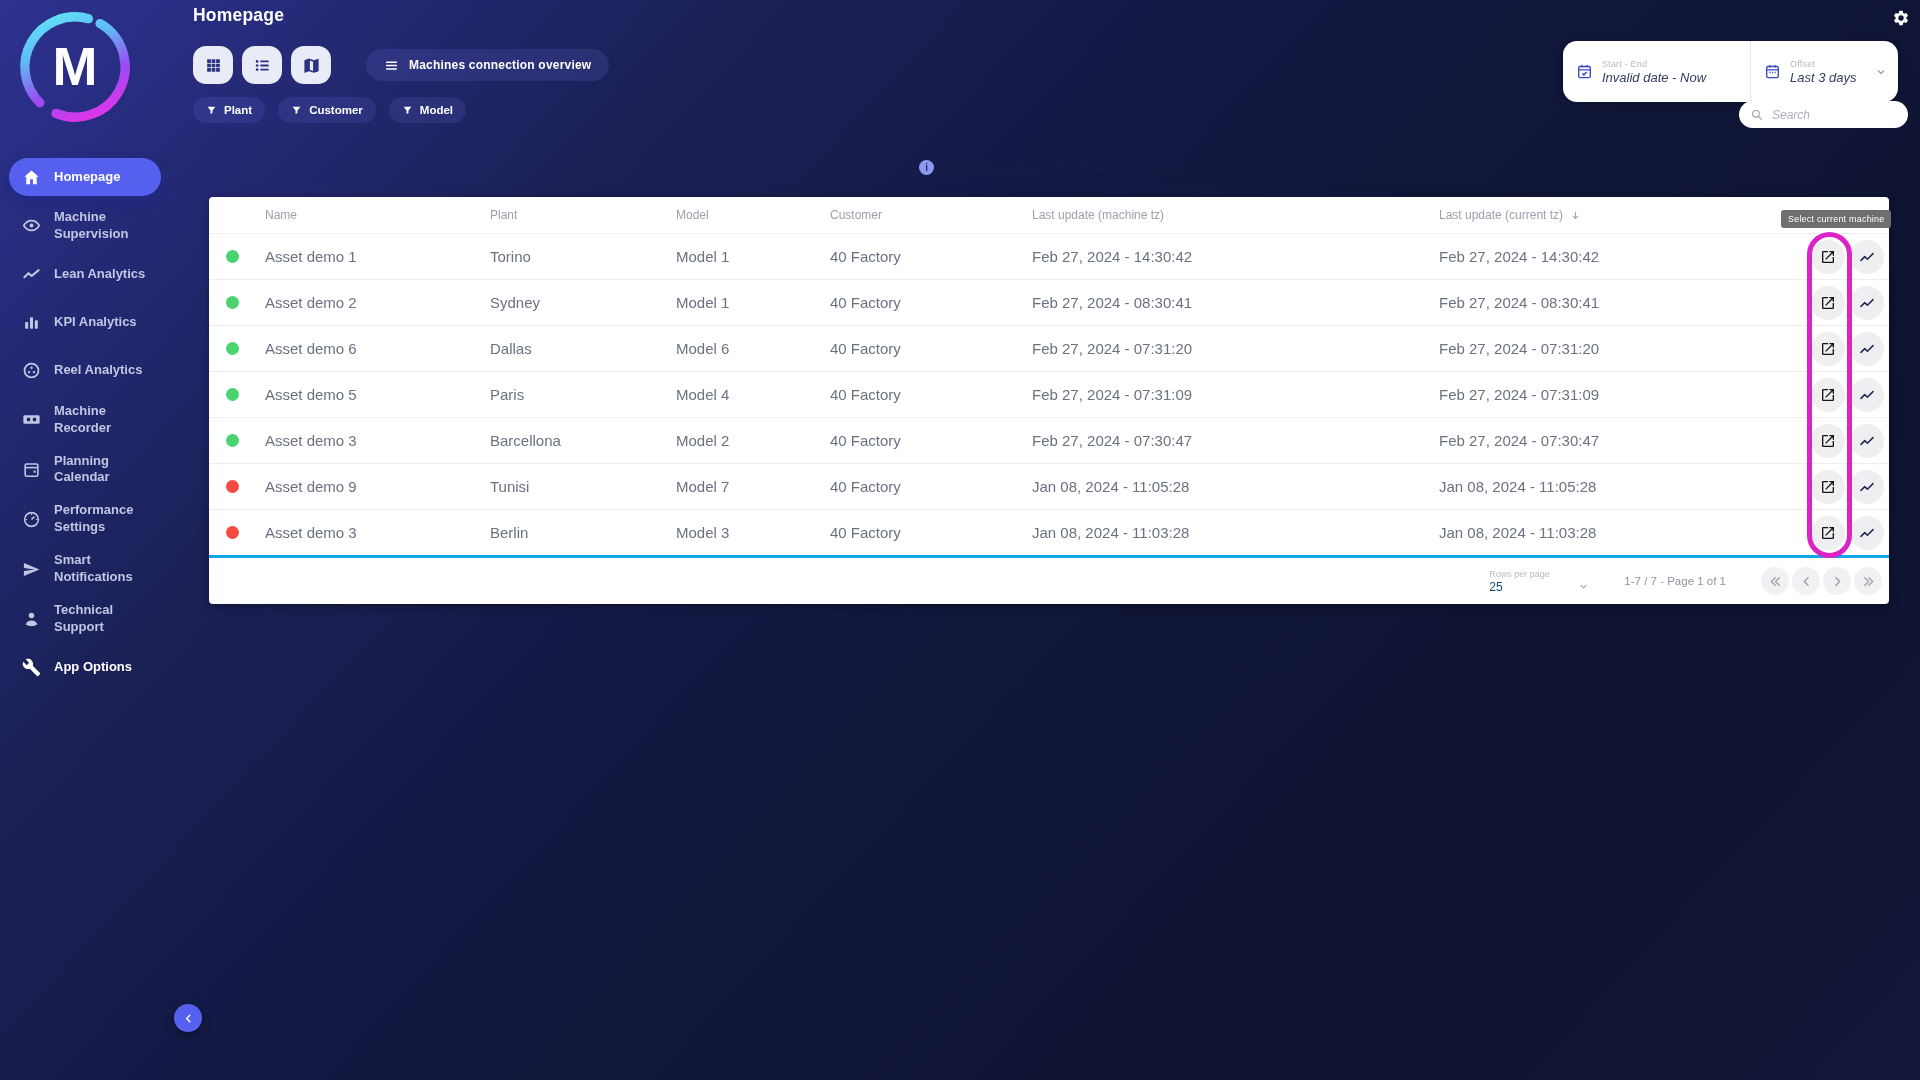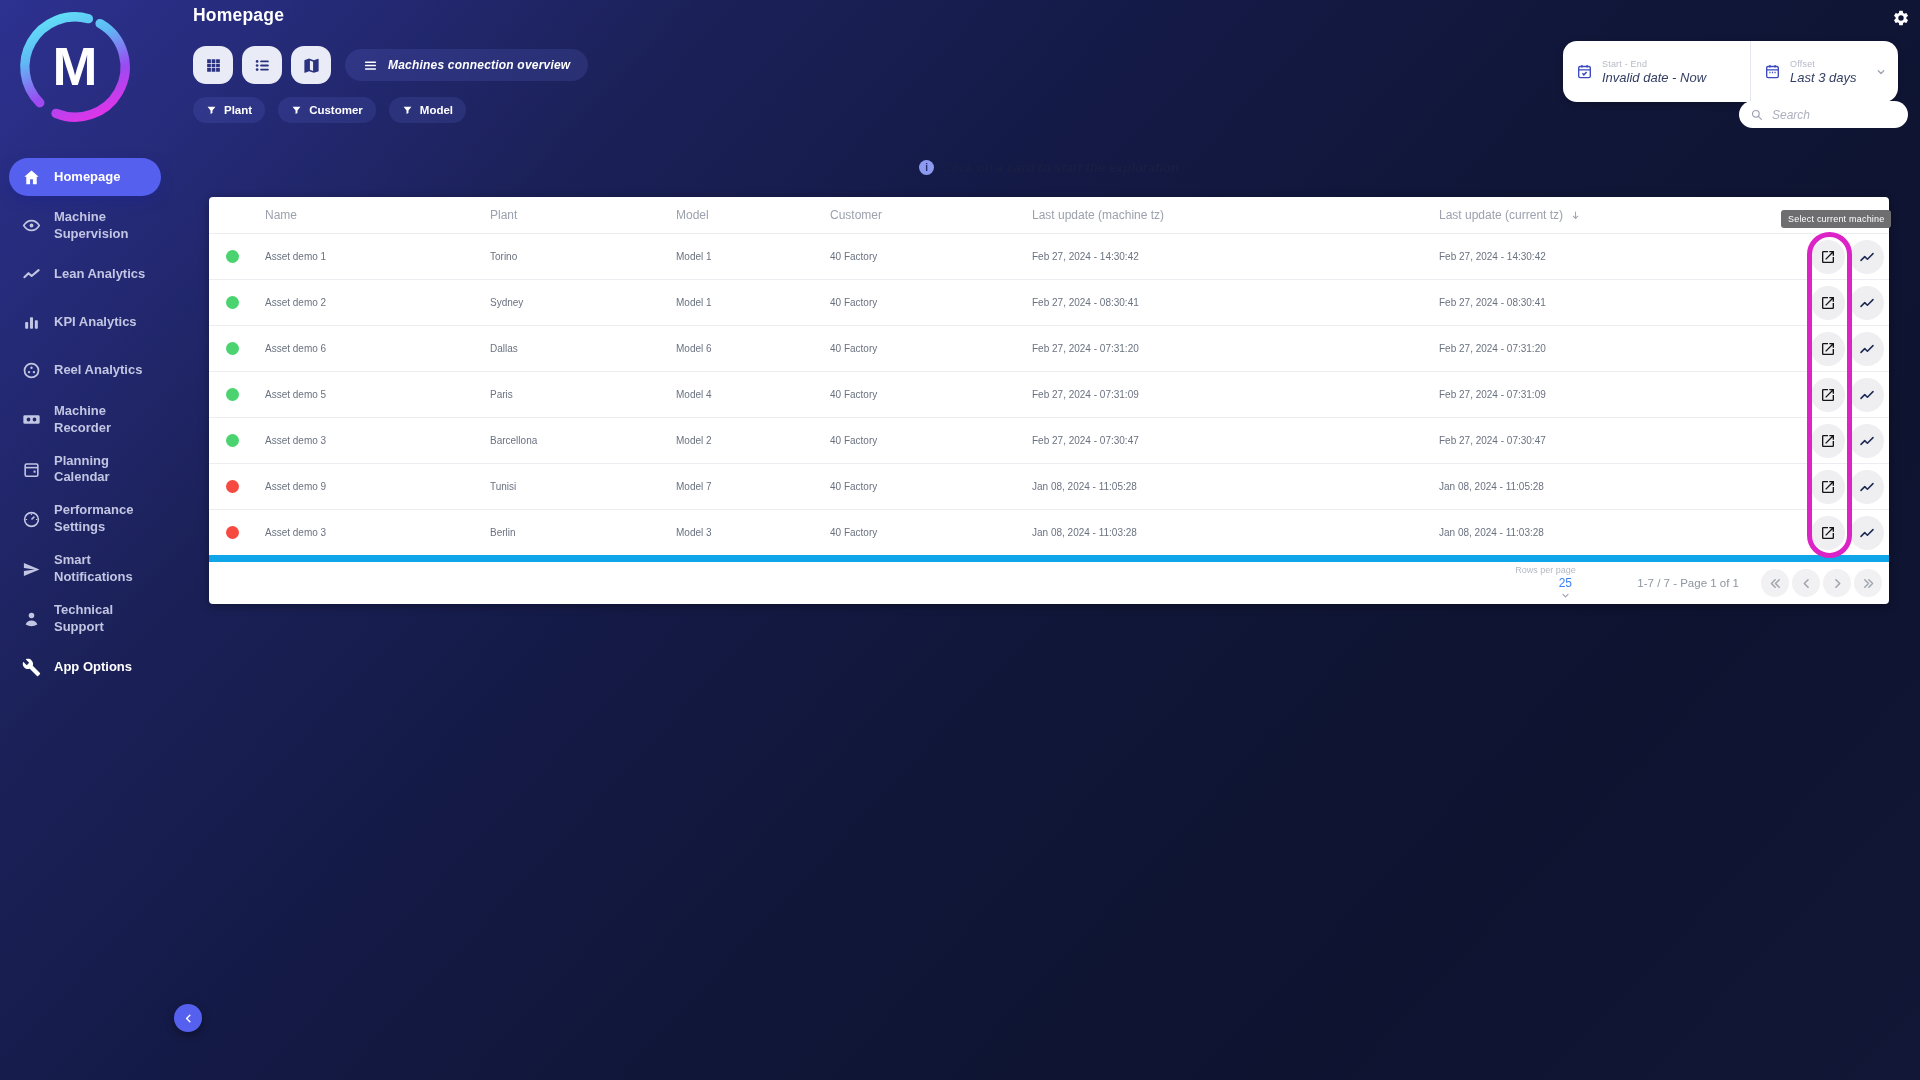--- a/index.html
+++ b/index.html
@@ -35,23 +35,23 @@
   .page-title { position: absolute; left: 193px; top: 5px; margin: 0; font-size: 17.5px; font-weight: 700;
     color: #fff; letter-spacing: .2px; }
   .gear-btn { position: absolute; left: 1892px; top: 9px; width: 18px; height: 18px; background: none;
     border: none; color: #fff; padding: 0; cursor: pointer; }
 
   
   .view-buttons { position: absolute; left: 193px; top: 46px; display: flex; gap: 9px; }
   .view-btn { width: 40px; height: 38px; border: none; border-radius: 13px; background: #e9ebf7;
     color: #2b3280; display: flex; align-items: center; justify-content: center; cursor: pointer; }
   .vb-icon { width: 19px; height: 19px; }
-  .overview-btn { position: absolute; left: 345px; top: 49px; height: 32px; border: none; border-radius: 16px;
+  .overview-btn { position: absolute; left: 366px; top: 49px; height: 32px; border: none; border-radius: 16px;
     background: rgba(125,138,255,.14); color: #fff; display: flex; align-items: center; gap: 10px;
-    padding: 0 18px; font-size: 12px; font-weight: 700; letter-spacing: .2px; cursor: pointer; font-style: italic; }
+    padding: 0 18px; font-size: 12px; font-weight: 700; letter-spacing: .2px; cursor: pointer; }
   .ov-icon { width: 15px; height: 15px; }
   .filters { position: absolute; left: 193px; top: 97px; display: flex; gap: 13px; }
   .chip { height: 26px; border: none; border-radius: 13px; background: rgba(125,138,255,.13); color: #fff;
     display: flex; align-items: center; gap: 7px; padding: 0 13px; font-size: 11.5px; font-weight: 700; cursor: pointer; }
   .chip-icon { width: 11px; height: 11px; }
 
   
   .datecard { position: absolute; left: 1563px; top: 41px; width: 335px; height: 61px; background: #fff;
     border-radius: 14px; display: flex; align-items: center; box-shadow: 0 2px 6px rgba(0,0,0,.25); }
   .date-section { display: flex; align-items: center; gap: 9px; padding-left: 13px; height: 100%; cursor: pointer; position: relative; }
@@ -77,37 +77,37 @@
     font-size: 10px; font-weight: 700; align-items: center; justify-content: center; font-style: normal; }
   .banner-text { font-size: 13px; font-style: italic; font-weight: 600; color: #181e44; }
 
   
   .table { position: absolute; left: 209px; top: 197px; width: 1680px; background: #fff; border-radius: 4px;
     overflow: hidden; box-shadow: 0 2px 10px rgba(0,0,0,.35); }
   .grid-cols { display: grid; grid-template-columns: 56px 225px 186px 154px 202px 407px 1fr 88px; align-items: center; }
   .thead { height: 36px; color: #9ba1ad; font-size: 12px; }
   .th { display: flex; align-items: center; }
   .sort-icon { width: 13px; height: 13px; margin-left: 6px; color: #a2a8b2; }
-  .row { height: 46px; border-top: 1px solid #ededf1; font-size: 10px; color: #6a7280; cursor: pointer; }
+  .row { height: 46px; border-top: 1px solid #ededf1; font-size: 15px; color: #6a7280; cursor: pointer; }
   .cell { overflow: hidden; text-overflow: ellipsis; white-space: nowrap; }
   .cell-dot { padding-left: 17px; }
   .dot { width: 13px; height: 13px; border-radius: 50%; display: block; }
   .dot.online { background: var(--status-online); }
   .dot.offline { background: var(--status-offline); }
   .cell-actions { display: flex; gap: 5px; justify-content: flex-end; padding-right: 5px; overflow: visible; }
   .action-circle { width: 34px; height: 34px; border: none; border-radius: 50%; background: #efeff1;
     display: flex; align-items: center; justify-content: center; cursor: pointer; padding: 0; }
   .action-circle span { width: 16px; height: 16px; }
   .action-circle.open { color: #141418; }
   .action-circle.trend { color: #1d2a55; }
-  .tfoot { height: 49px; border-top: 7px solid #0ea5e9; display: flex; align-items: center;
-    justify-content: flex-end; gap: 14px; padding-right: 7px; }
+  .tfoot { height: 49px; border-top: 3px solid #0ea5e9; display: flex; align-items: center;
+    justify-content: flex-end; gap: 27px; padding-right: 7px; }
   .rpp { display: flex; flex-direction: column; gap: 1px; width: 100px; cursor: pointer; }
   .rpp-label { font-size: 9px; color: #b4bac4; }
-  .rpp-row { display: flex; align-items: center; justify-content: space-between; font-size: 12px; color: #3b82f6; flex-direction: column; }
+  .rpp-row { display: flex; align-items: center; justify-content: space-between; font-size: 12px; color: #0c4a6e; }
   .rpp-chevron { width: 11px; height: 11px; color: #9aa0ab; }
   .range { font-size: 11.5px; color: #8d959f; margin: 0 8px; white-space: nowrap; }
   .pager { display: flex; gap: 3px; }
   .pg-btn { width: 28px; height: 28px; border: none; border-radius: 50%; background: #f1f1f3; color: #9fa5ad;
     display: flex; align-items: center; justify-content: center; cursor: pointer; padding: 0; }
   .pg-btn span { width: 15px; height: 15px; }
 
   
   .highlight-ring { position: absolute; left: 1807px; top: 232px; width: 45px; height: 326px;
     border: 5px solid var(--highlight); border-radius: 25px; z-index: 30; pointer-events: none; }

